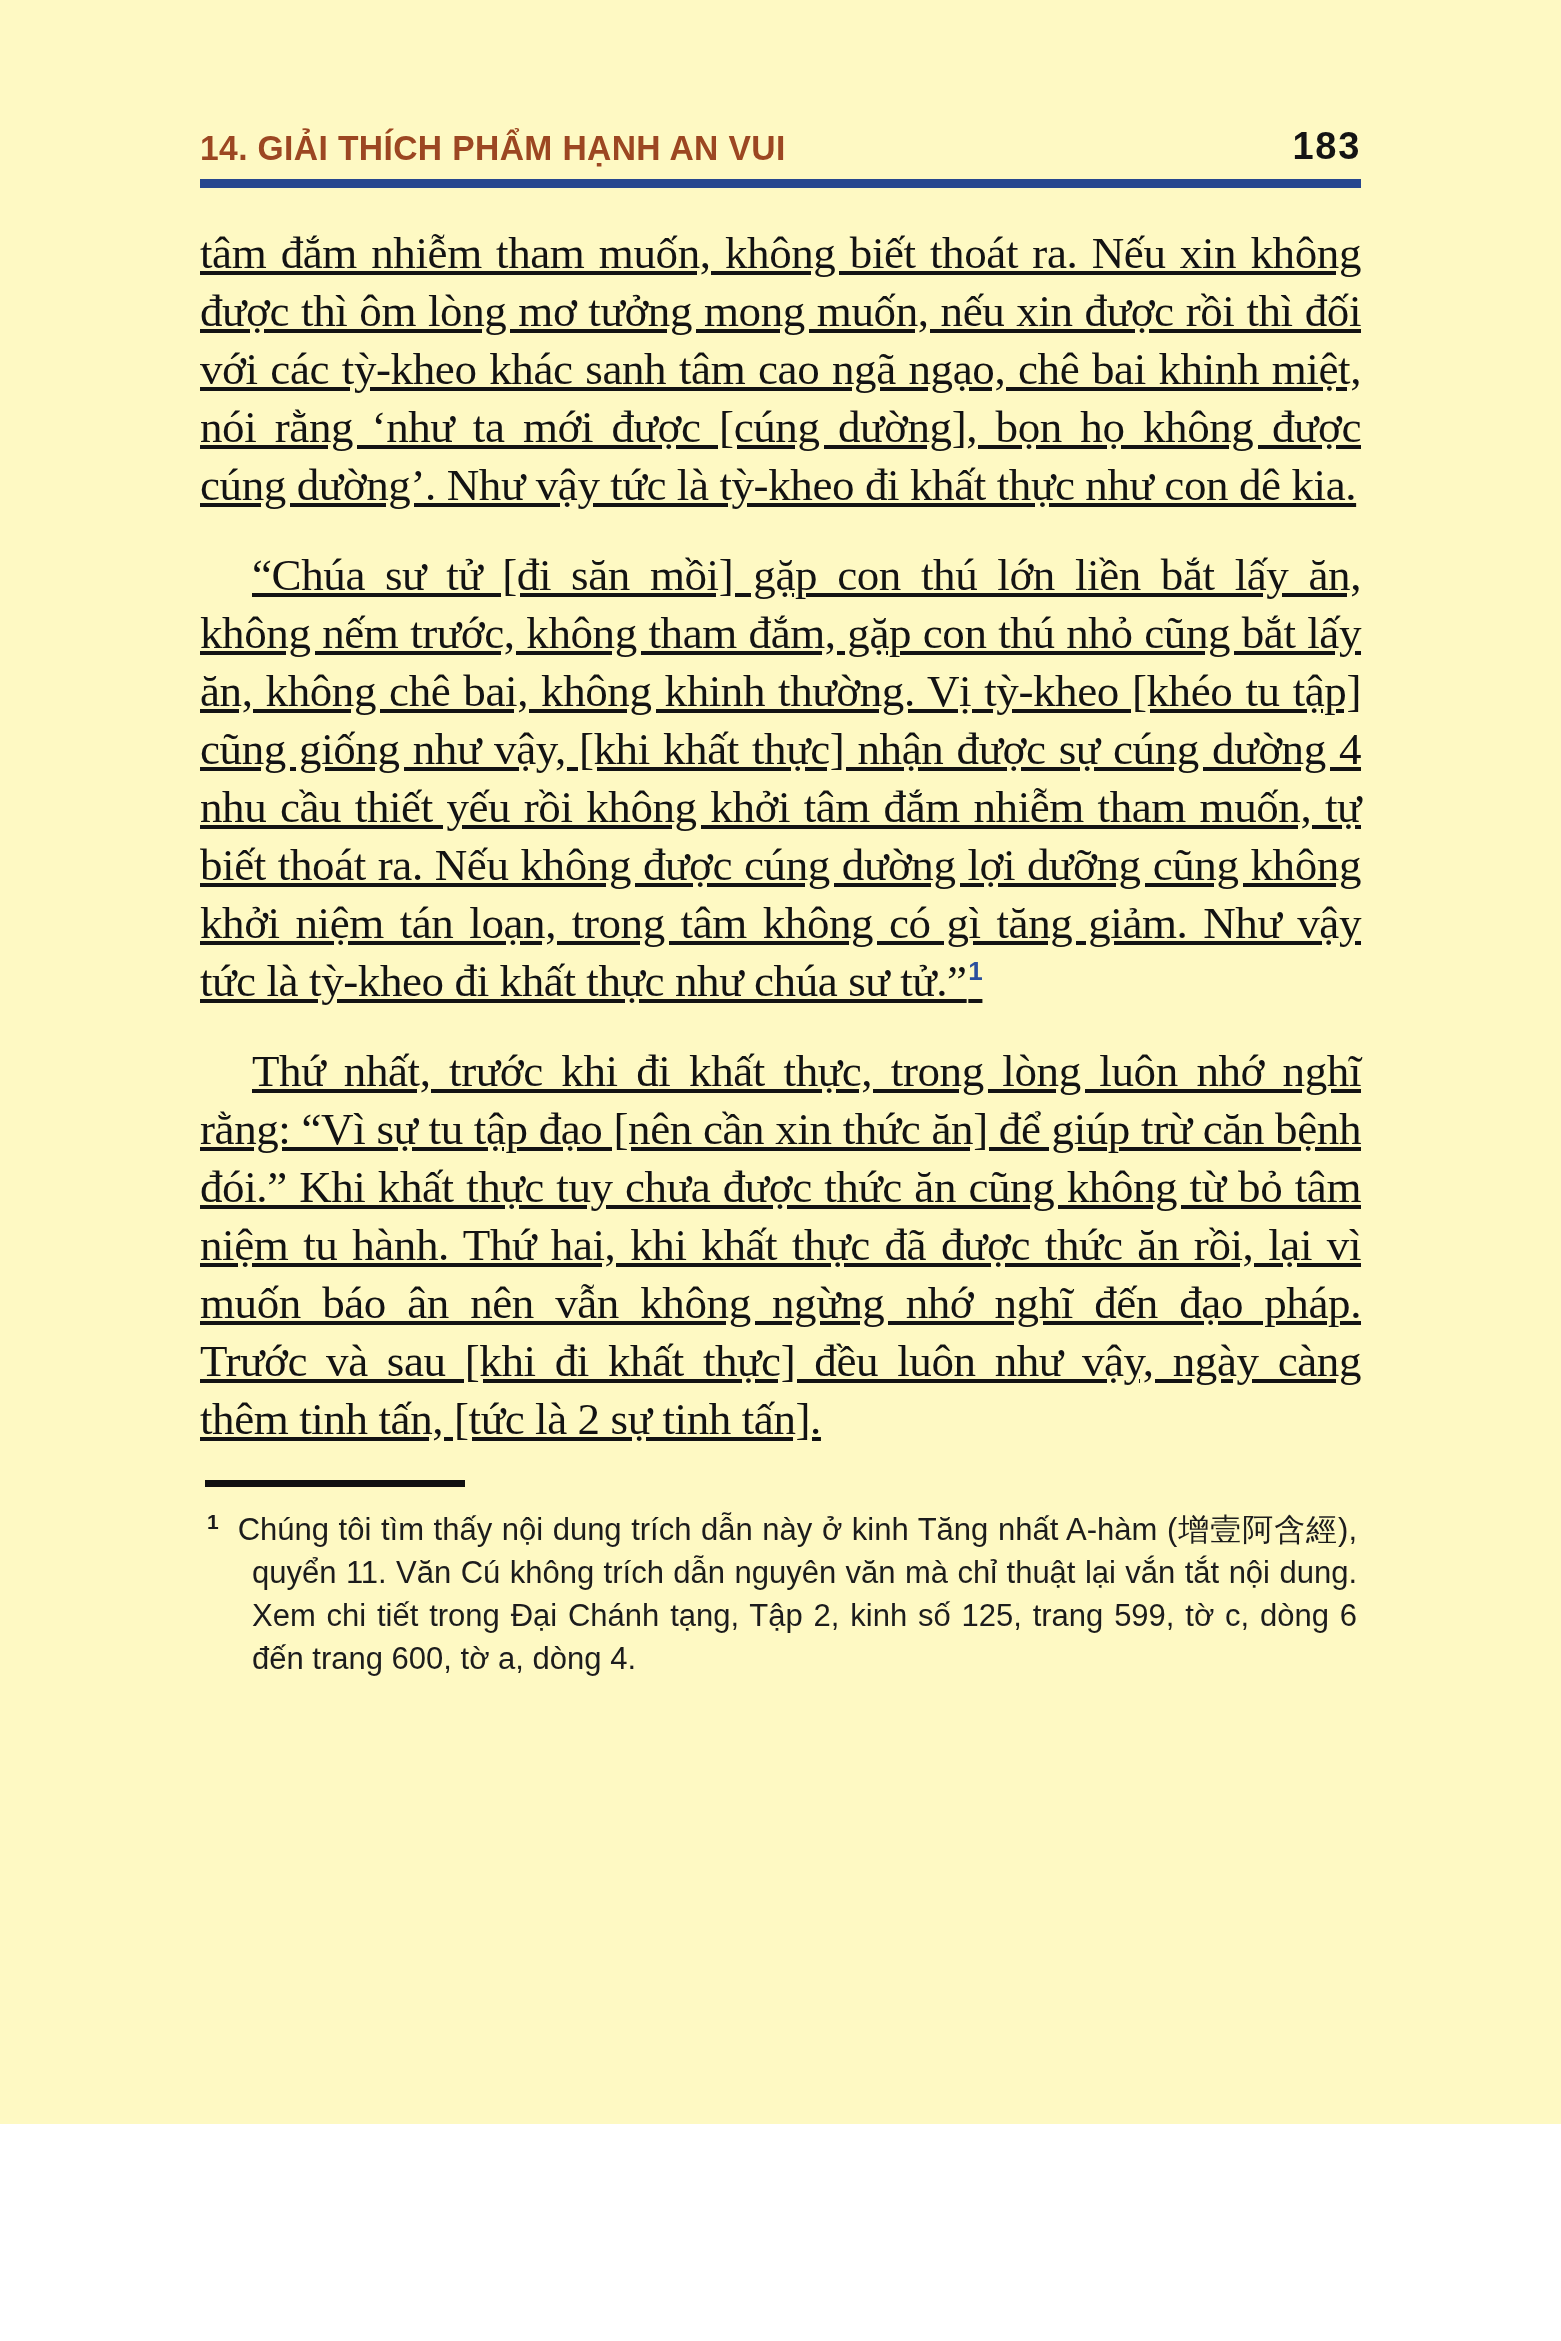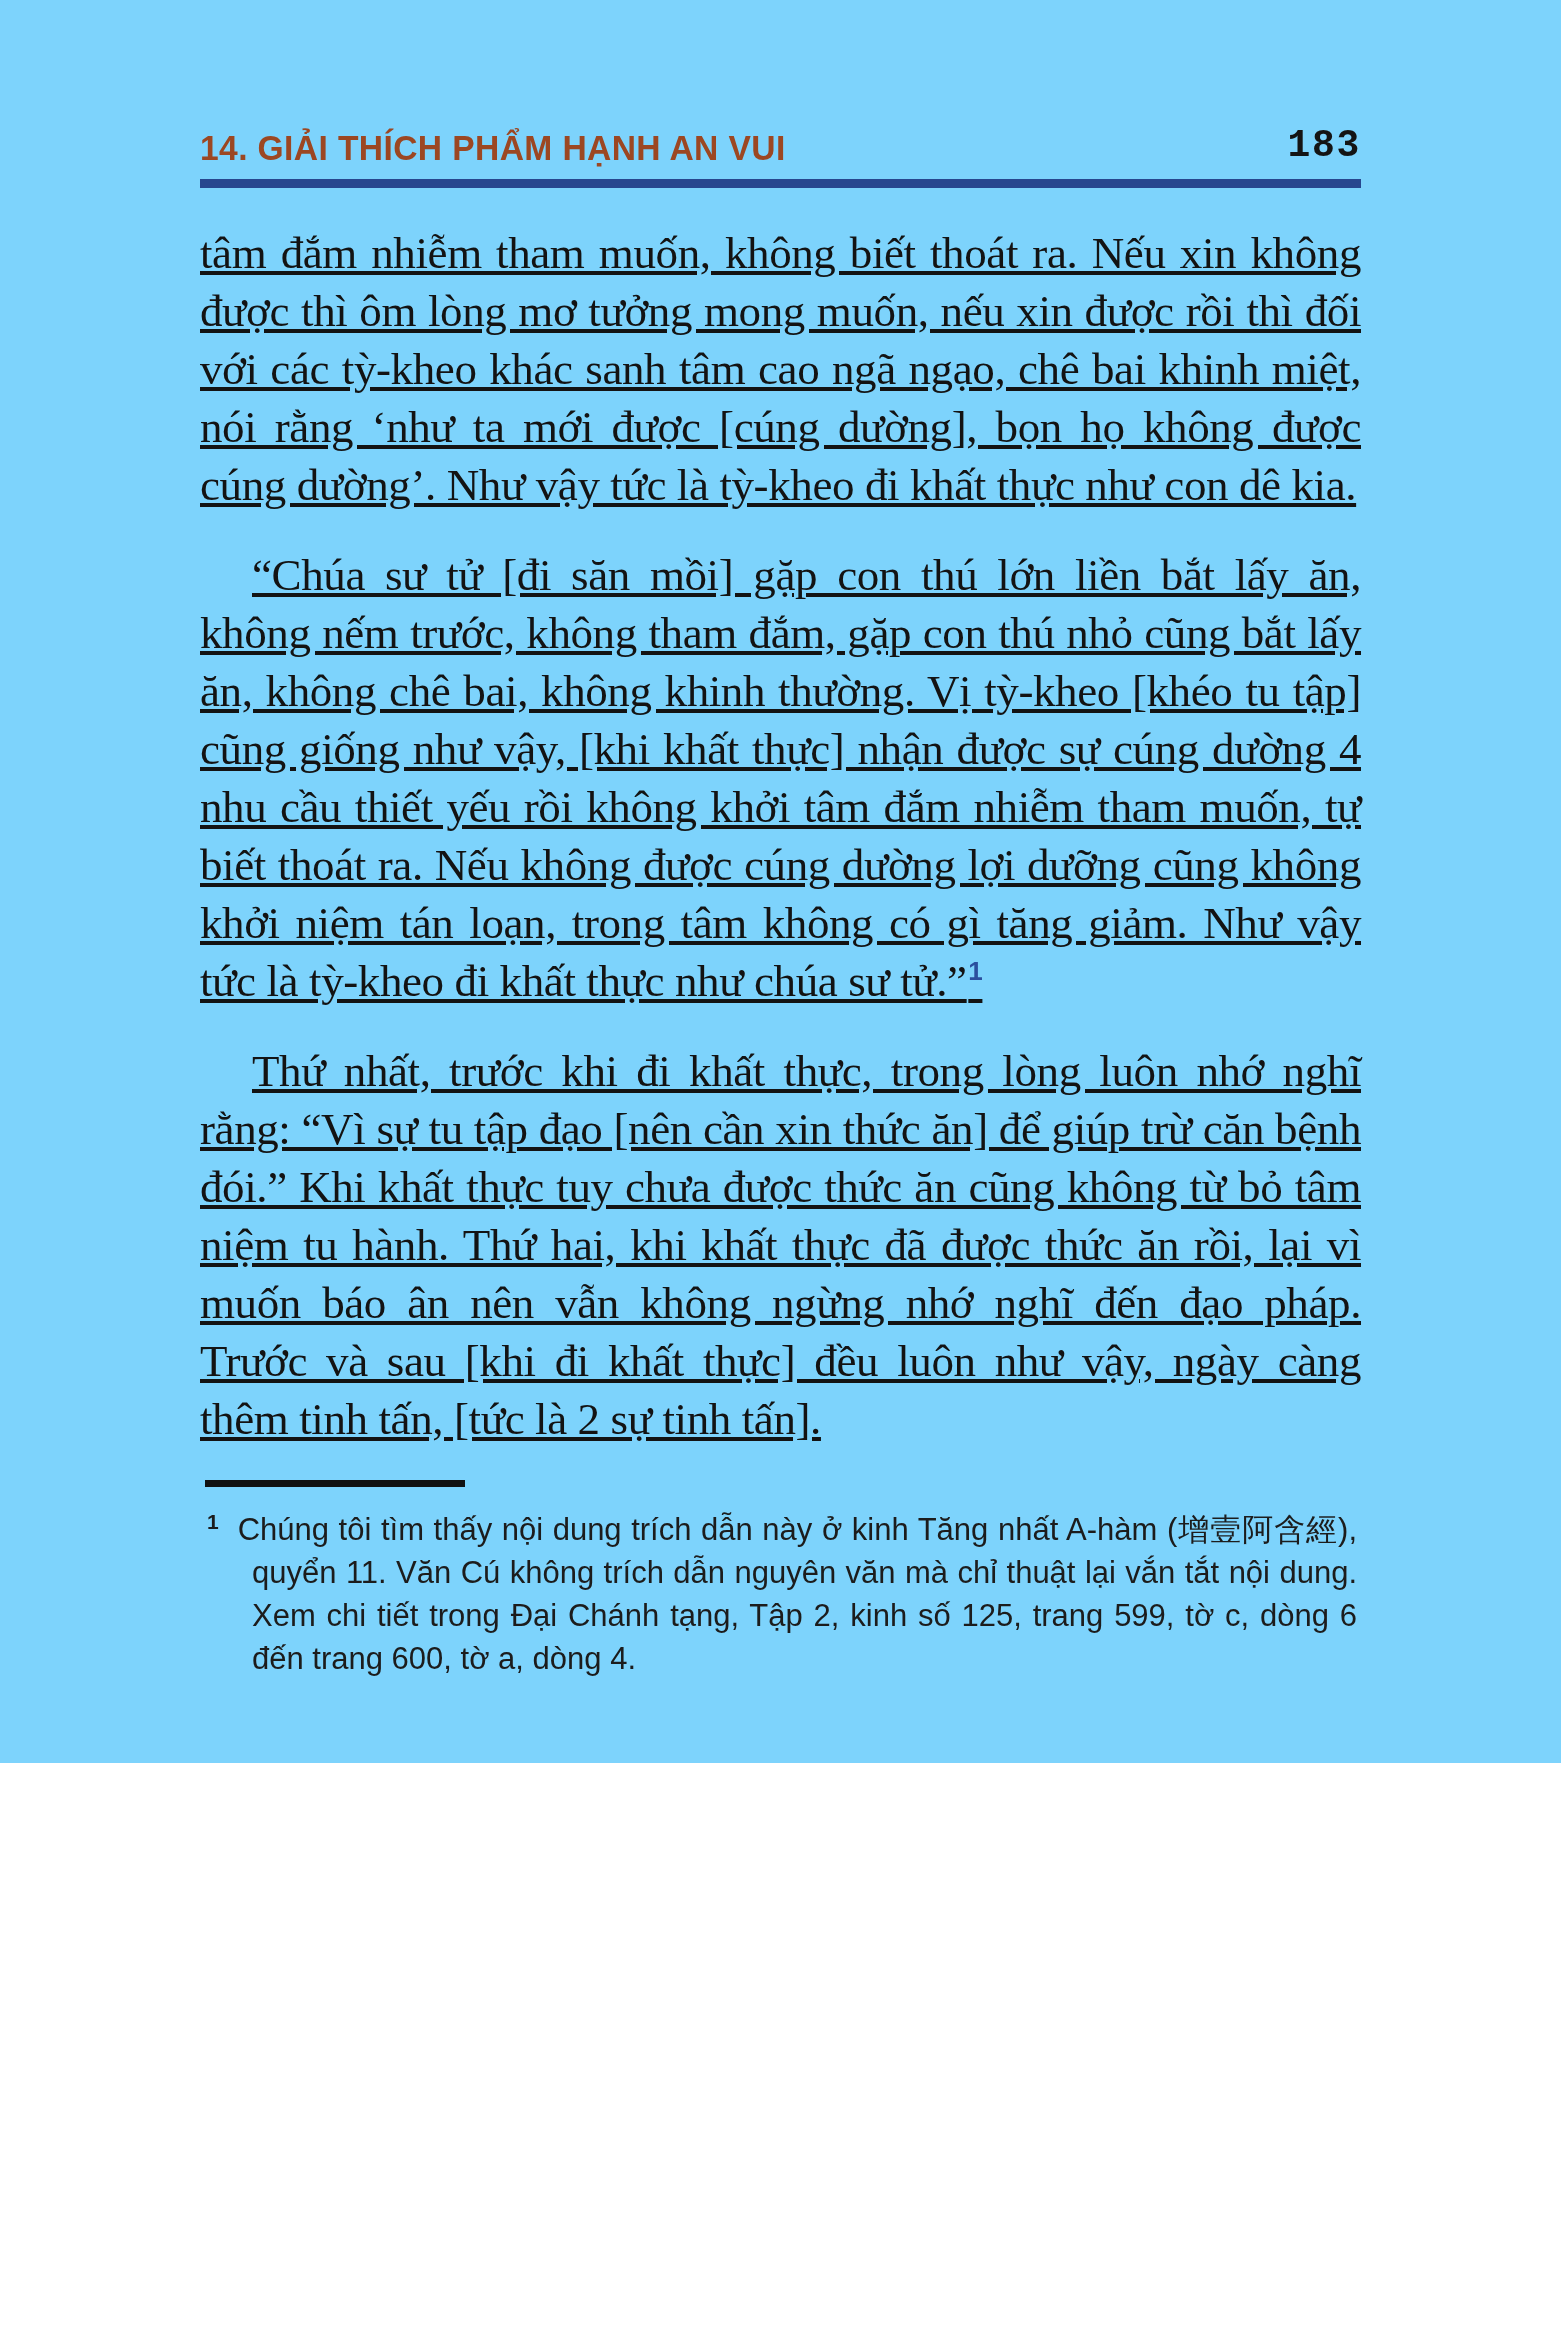--- a/index.html
+++ b/index.html
@@ -3,22 +3,22 @@
 <meta charset="utf-8">
 <style>
   html, body {
     margin: 0;
     padding: 0;
     background: #ffffff;
   }
   .page {
     position: relative;
     width: 1561px;
-    height: 1763px;
-    background: #7dd3fc;
+    height: 2124px;
+    background: #fef9c3;
     overflow: hidden;
     font-family: "Liberation Serif", serif;
   }
   .content {
     position: absolute;
     left: 200px;
     width: 1161px;
     top: 0;
   }
   
@@ -32,21 +32,21 @@
     font-family: "Liberation Sans", sans-serif;
     font-weight: bold;
     font-size: 35px;
     line-height: 1;
     letter-spacing: 0.4px;
     color: #9c4722;
     transform: scaleX(0.96);
     transform-origin: left bottom;
   }
   .page-number {
-    font-family: Liberation Mono, monospace;
+    font-family: Liberation Sans, sans-serif;
     font-weight: bold;
     font-size: 38px;
     line-height: 1;
     letter-spacing: 1.7px;
     color: #141414;
   }
   .header-rule {
     margin-top: 14px;
     height: 8.7px;
     width: 100%;

